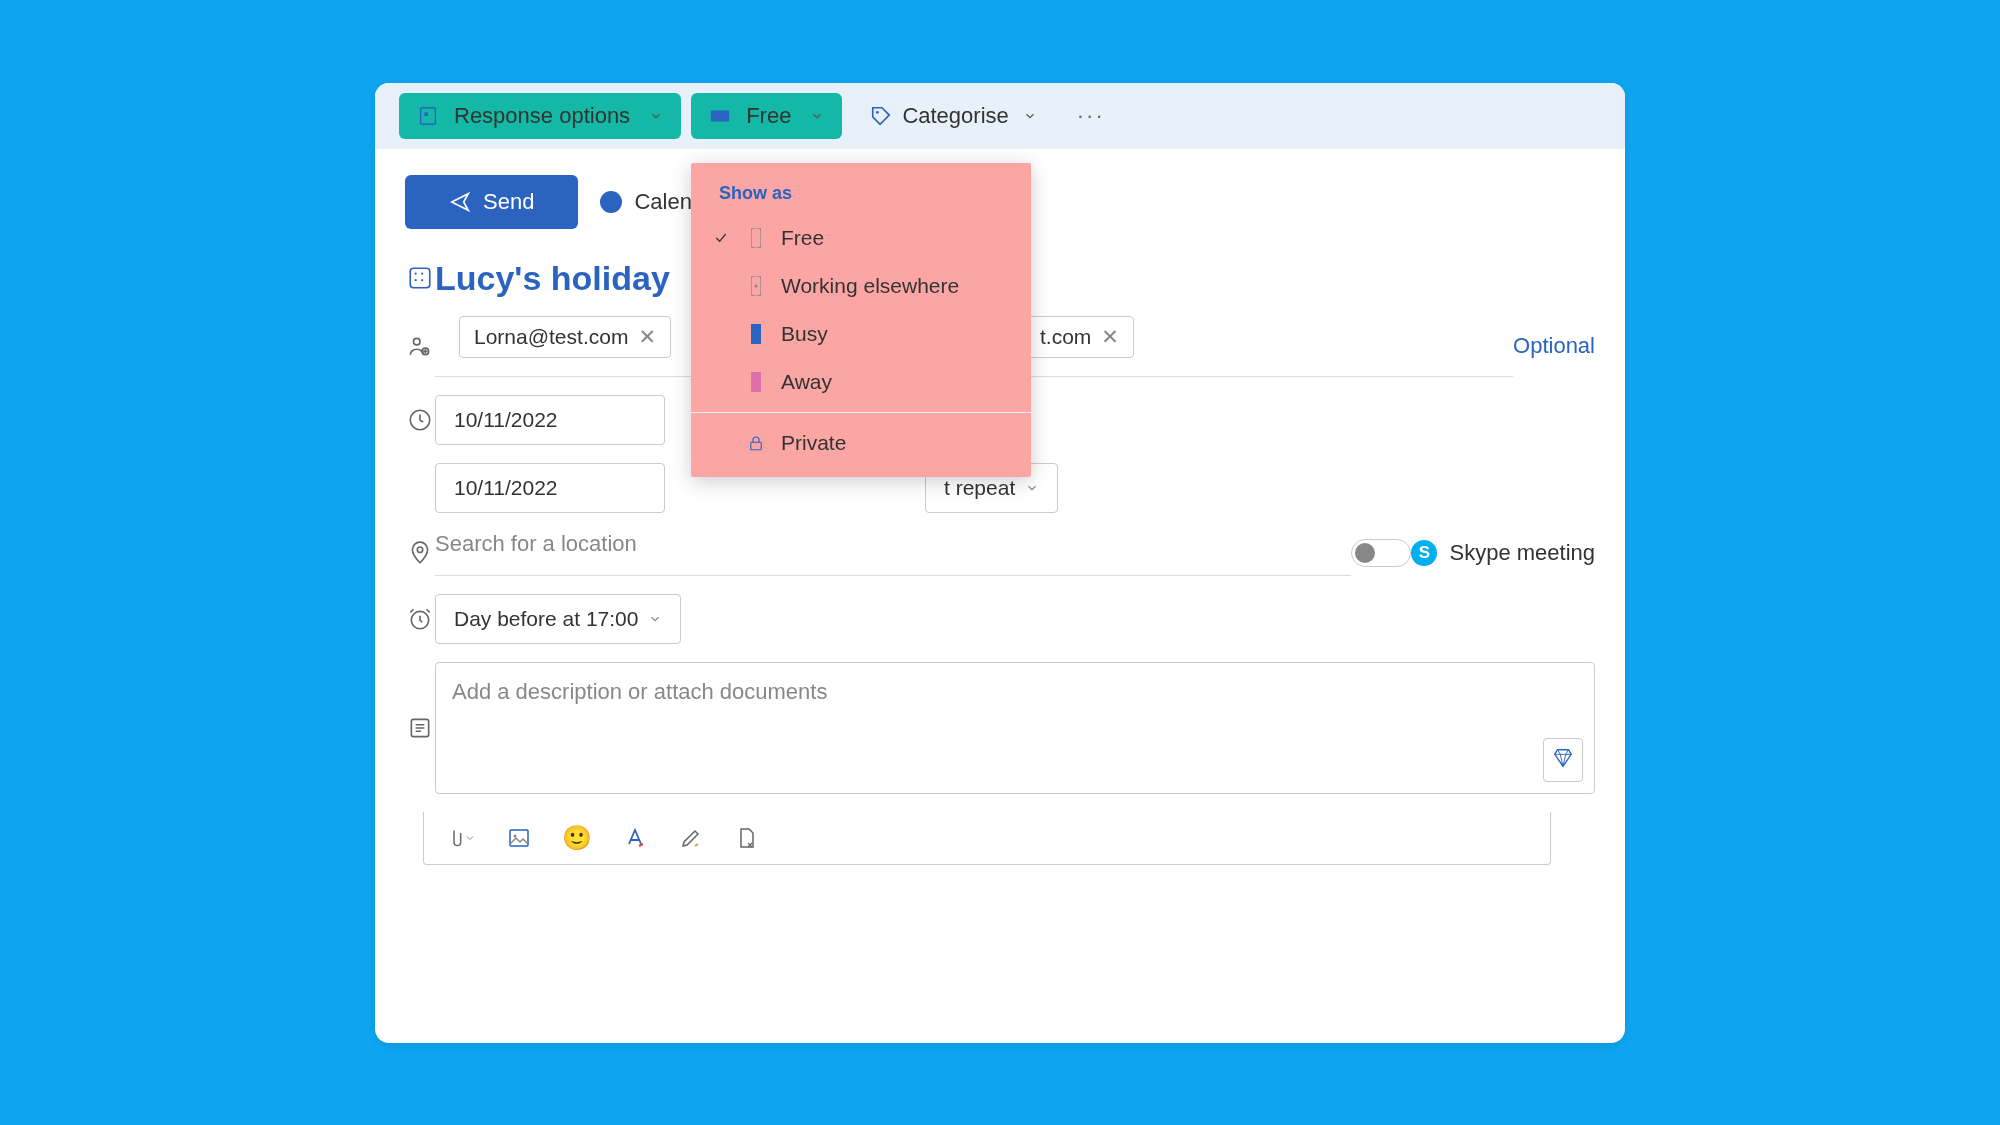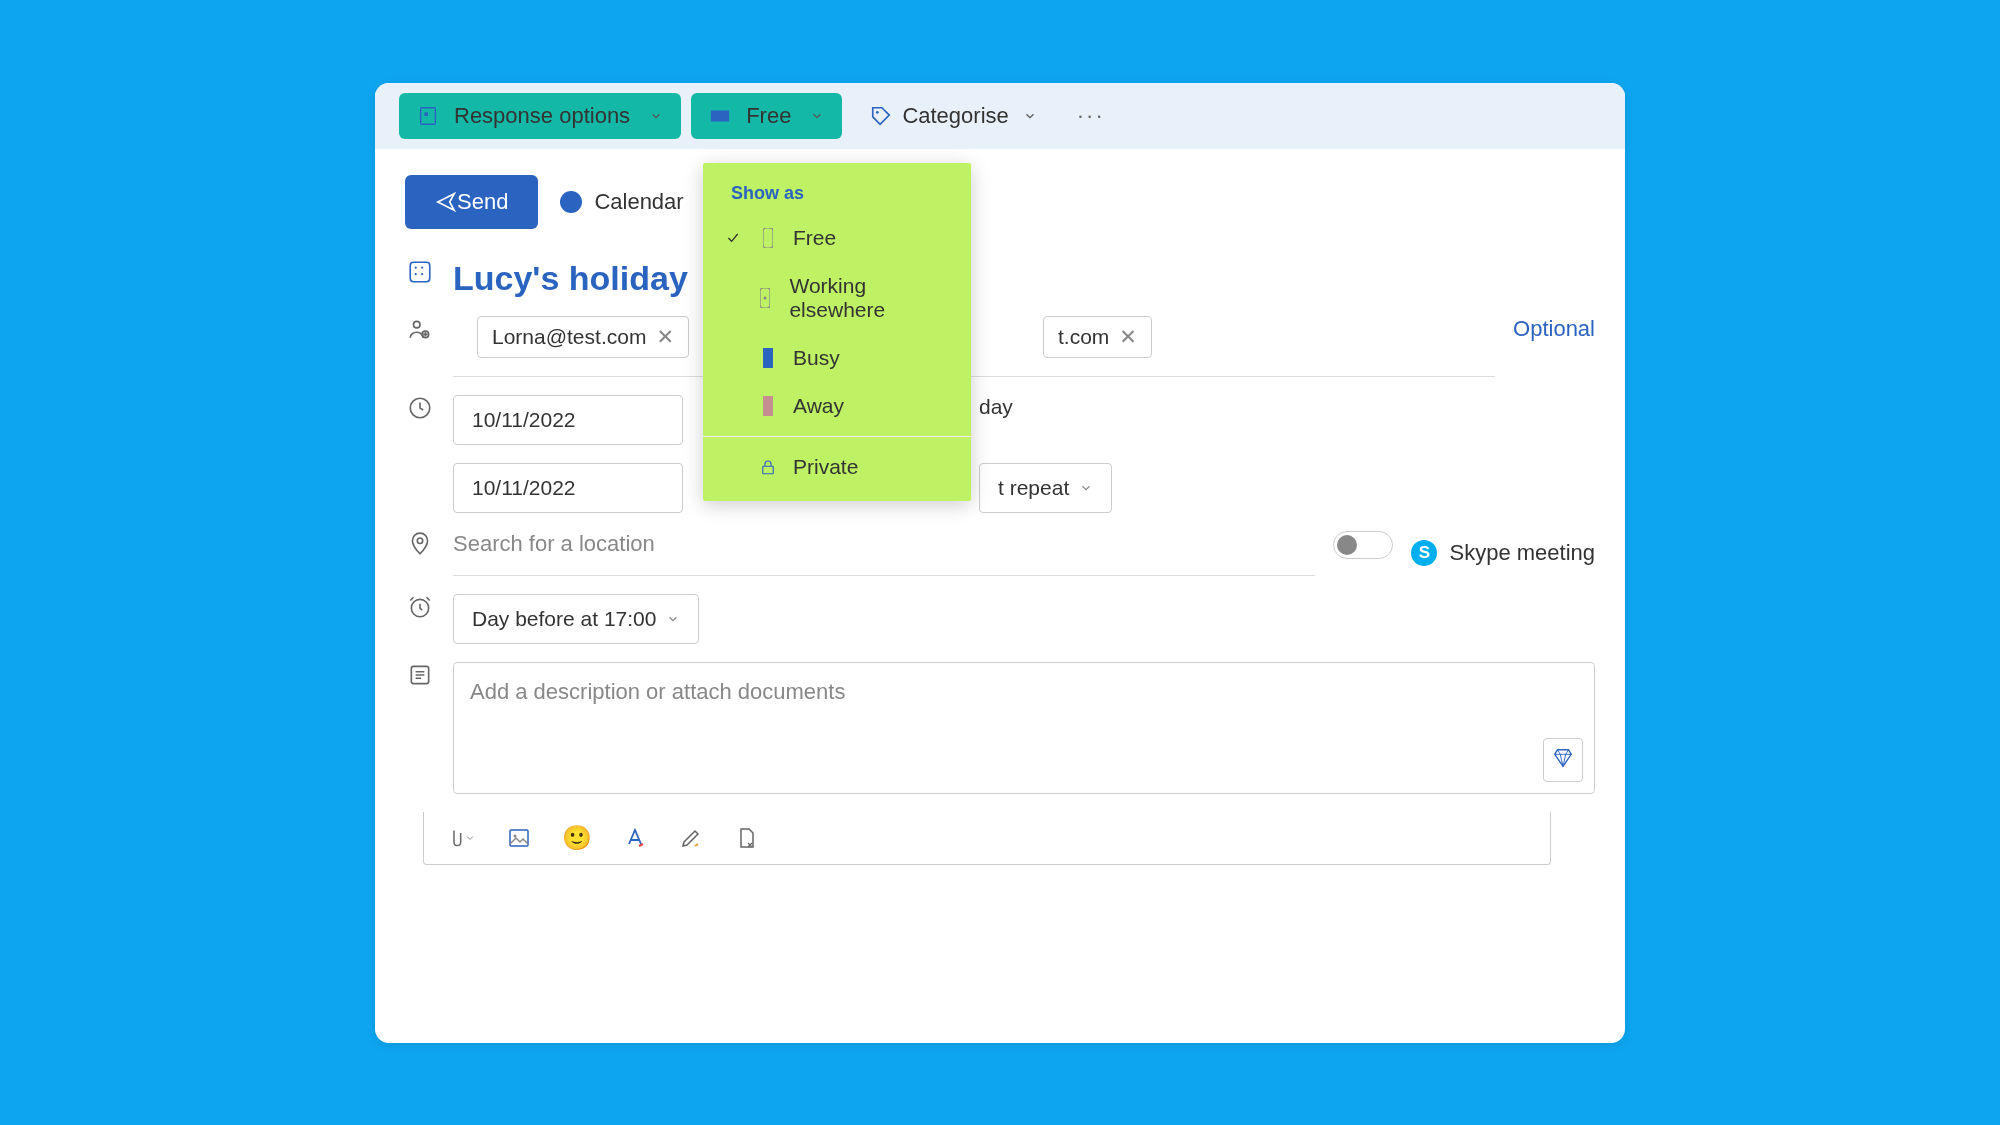--- a/index.html
+++ b/index.html
@@ -6,43 +6,43 @@
 body { background: #0ea5f0; display: flex; align-items: center; justify-content: center; width: 2000px; height: 1125px; }
 .window { background: #fff; border-radius: 14px; width: 1250px; height: 960px; position: relative; box-shadow: 0 2px 10px rgba(0,0,0,.1); overflow: visible; }
 .toolbar { background: #e8f0f9; display: flex; align-items: center; gap: 10px; padding: 10px 24px; border-radius: 14px 14px 0 0; }
 .tbtn { display: flex; align-items: center; gap: 10px; padding: 10px 18px; border-radius: 6px; font-size: 22px; color: #333; cursor: pointer; }
 .tbtn.sel { background: #14b8a6; gap: 15px; }
 .tbtn svg { flex-shrink: 0; }
 .chev { margin-left: 4px; }
 .ell { color: #666; padding: 6px 12px; font-size: 22px; letter-spacing: 2px; cursor: pointer; }
 .content { padding: 26px 30px 0 30px; }
 .sendrow { display: flex; align-items: center; gap: 22px; margin-bottom: 30px; }
-.sendbtn { background: #2a63c0; color: #fff; display: flex; align-items: center; padding: 14px 30px; border-radius: 6px; font-size: 22px; cursor: pointer; }
+.sendbtn { background: #2a63c0; color: #fff; display: flex; align-items: center; gap: 12px; padding: 14px 44px; border-radius: 6px; font-size: 22px; cursor: pointer; }
 .cal { display: flex; align-items: center; gap: 12px; font-size: 22px; color: #333; }
 .dot { width: 22px; height: 22px; border-radius: 50%; background: #2a63c0; }
-.row { display: flex; gap: 18px; margin-bottom: 18px; }
+.row { display: flex; align-items: center; margin-bottom: 18px; }
 .icn { width: 30px; display: flex; justify-content: center; color: #666; flex-shrink: 0; }
 .title { font-size: 34px; font-weight: 600; color: #2a63c0; flex: 1; }
 .chips { display: flex; gap: 10px; flex: 1; border-bottom: 1px solid #ddd; padding-bottom: 18px; }
 .chip { border: 1px solid #ccc; border-radius: 4px; padding: 8px 14px; display: flex; align-items: center; gap: 10px; font-size: 21px; color: #333; margin-left: 24px; }
 .chip .x { color: #888; cursor: pointer; }
 .opt { color: #2a63c0; font-size: 22px; cursor: pointer; }
 .dfield { border: 1px solid #ccc; border-radius: 4px; padding: 12px 18px; font-size: 21px; color: #333; width: 230px; }
 .sel2 { border: 1px solid #ccc; border-radius: 4px; padding: 12px 18px; font-size: 21px; color: #333; display: flex; align-items: center; gap: 10px; }
 .loc { border: none; font-size: 22px; color: #888; flex: 1; border-bottom: 1px solid #ddd; padding-bottom: 18px; }
 .toggle { width: 60px; height: 28px; border-radius: 14px; border: 1px solid #ccc; display: flex; align-items: center; padding: 3px; cursor: pointer; }
 .knob { width: 20px; height: 20px; border-radius: 50%; background: #888; }
 .sk { display: flex; align-items: center; gap: 12px; font-size: 22px; color: #333; }
 .skicn { width: 26px; height: 26px; border-radius: 50%; background: #00aff0; color: #fff; font-weight: bold; display: flex; align-items: center; justify-content: center; font-size: 17px; }
 .desc { position: relative; }
 .descbox { border: 1px solid #ccc; border-radius: 4px; padding: 16px; font-size: 22px; color: #888; height: 132px; width: 100%; }
 .diamond { position: absolute; bottom: 12px; right: 12px; border: 1px solid #ccc; border-radius: 4px; padding: 8px; cursor: pointer; }
 .ftool { display: flex; gap: 30px; padding: 12px 20px; border: 1px solid #ccc; border-top: none; border-radius: 0 0 4px 4px; margin-left: 48px; width: 1128px; align-items:center; }
 .ftool > div { cursor: pointer; display:flex; align-items:center; }
-.dropdown { position: absolute; top: 80px; left: 328px; width: 268px; background: #bef264; box-shadow: 0 4px 20px rgba(0,0,0,.2); border-radius: 2px; z-index: 10; padding: 10px 0; }
+.dropdown { position: absolute; top: 80px; left: 316px; width: 340px; background: #fca5a5; box-shadow: 0 4px 20px rgba(0,0,0,.2); border-radius: 2px; z-index: 10; padding: 10px 0; }
 .ddhdr { color: #2a63c0; font-size: 18px; font-weight: 600; padding: 10px 28px; }
 .dditem { display: flex; align-items: center; gap: 16px; padding: 12px 20px; font-size: 21px; color: #333; cursor: pointer; }
 .chk { width: 20px; display: flex; justify-content: center; }
 .sw { width: 18px; height: 22px; display: flex; justify-content: center; align-items:center; }
 .divd { border-top: 1px solid #eee; margin: 6px 0; }
 .allday { font-size: 21px; color: #333; }
 </style>
 </head>
 <body>
 

